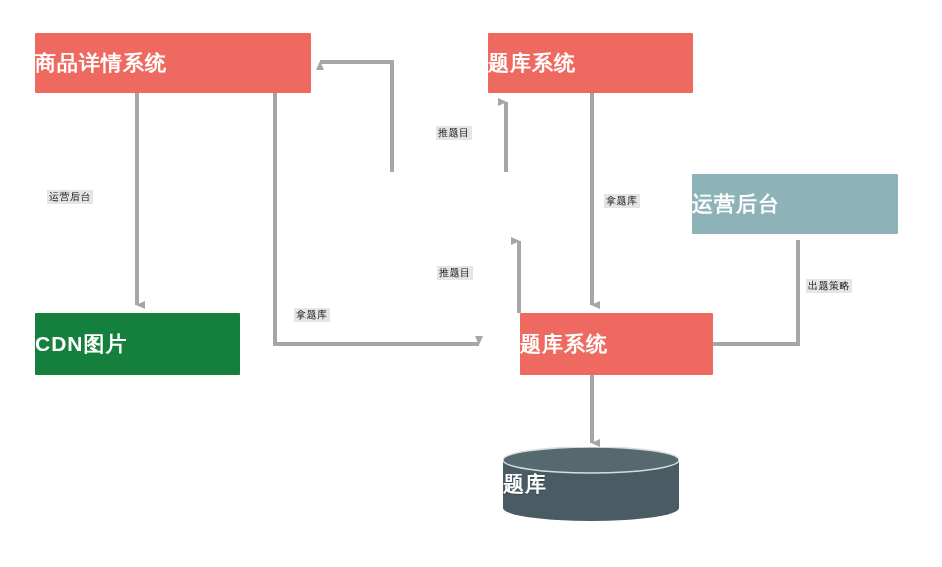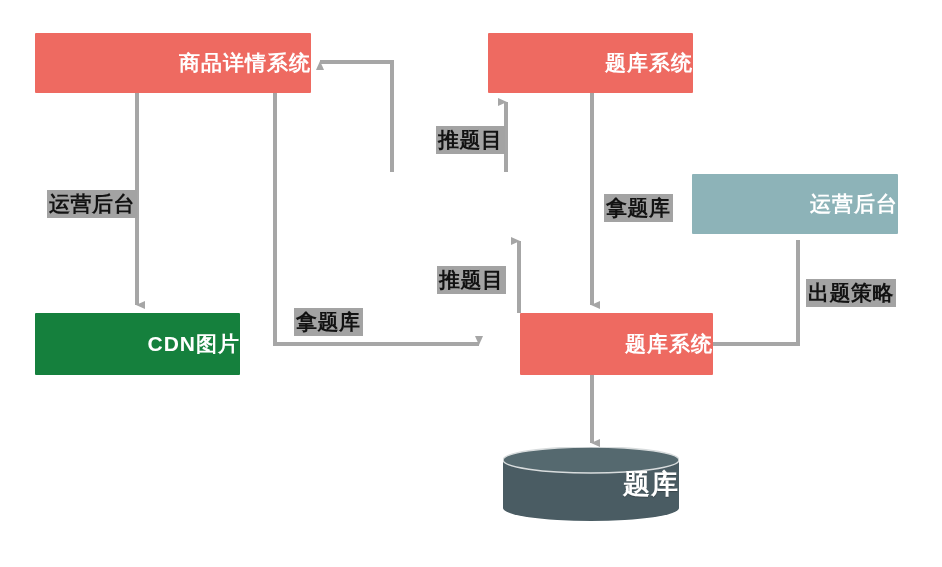--- a/index.html
+++ b/index.html
@@ -21,21 +21,21 @@
     position: absolute;
     left: 0;
     top: 0;
     width: 942px;
     height: 567px;
   }
   .node {
     position: absolute;
     display: flex;
     align-items: center;
-    justify-content: flex-end;
+    justify-content: flex-start;
     color: #ffffff;
     font-weight: bold;
     font-size: 21px;
     letter-spacing: 1px;
     box-sizing: border-box;
     text-align: center;
     z-index: 3;
   }
   .node-rect {
     border-radius: 1px;
@@ -48,33 +48,33 @@
     position: absolute;
     left: 0;
     top: 0;
     width: 100%;
     height: 100%;
   }
   .db-label {
     position: relative;
     z-index: 2;
     font-weight: bold;
-    font-size: 27px;
+    font-size: 21px;
     letter-spacing: 1px;
     text-shadow: 0 1px 1px rgba(0,0,0,0.25);
   }
   .edge-label {
     position: absolute;
-    font-size: 21px;
-    font-weight: bold;
+    font-size: 10px;
+    font-weight: normal;
     color: #121212;
     white-space: nowrap;
     letter-spacing: 0.5px;
     z-index: 4;
-    background: #a3a3a3;
+    background: #e5e5e5;
     padding: 0 2px;
   }
 </style>
 </head>
 <body>
 
 <div id="canvas">
 
   <svg id="edge-layer" viewBox="0 0 942 567" xmlns="http://www.w3.org/2000/svg">
     <defs>

